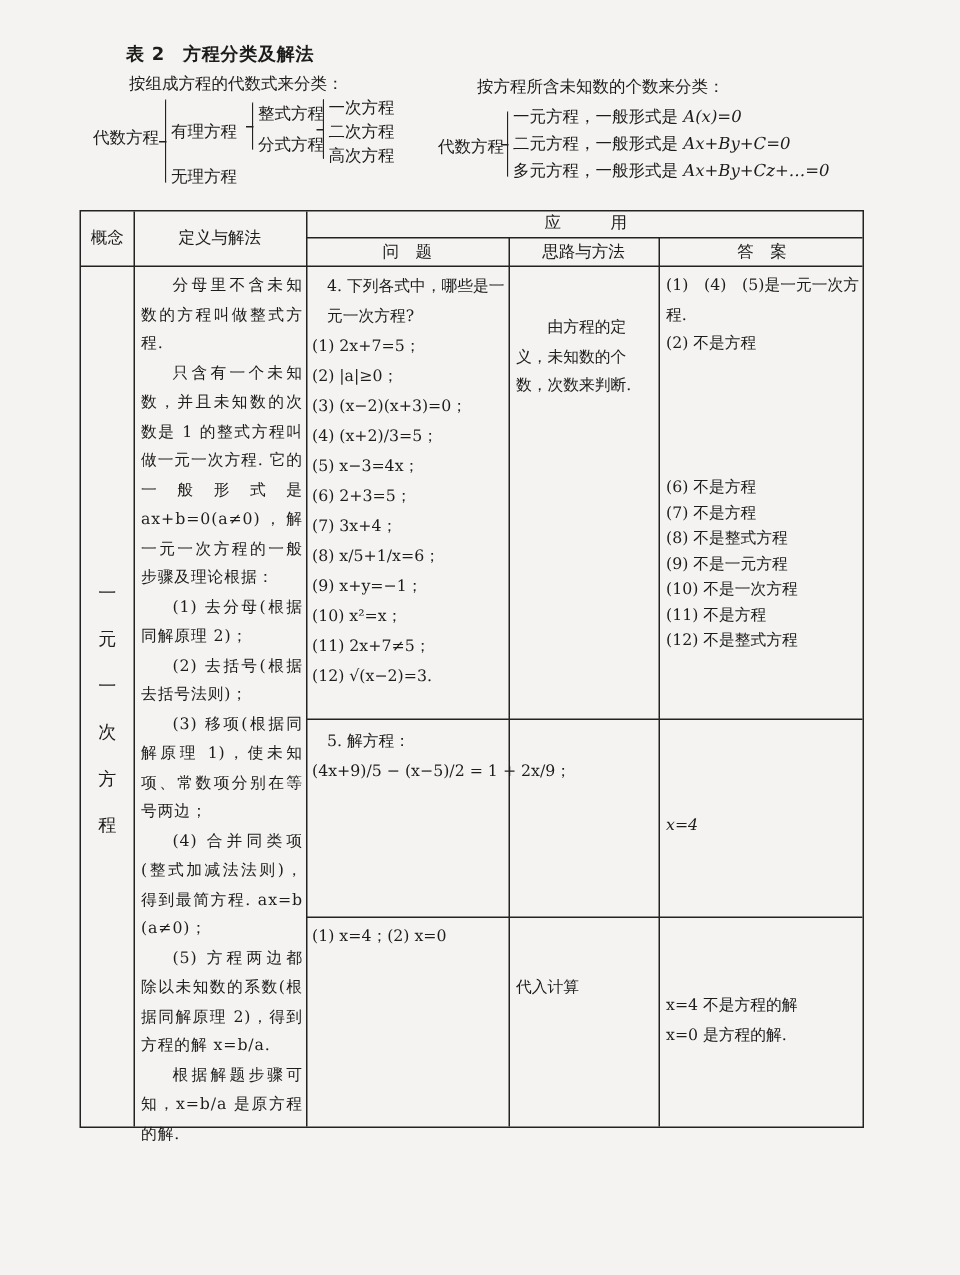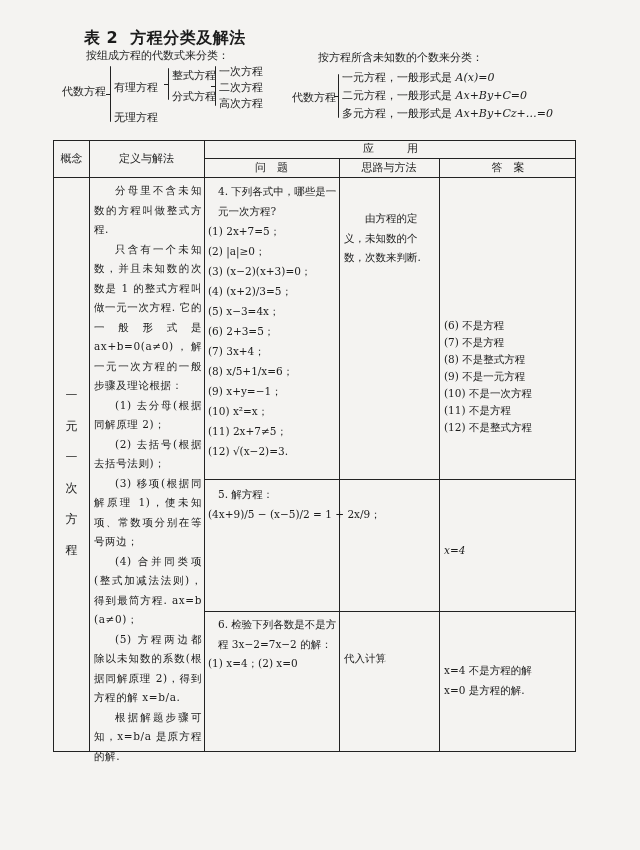--- a/index.html
+++ b/index.html
@@ -7,21 +7,21 @@
     width: 640px; height: 850px; overflow: hidden;
     background: #f4f3f1;
     font-family: "DejaVu Serif", "Liberation Serif", serif;
     color: #1c1c1c;
     position: relative;
   }
   .page { position: absolute; left: 0; top: 0; width: 640px; height: 850px; }
 
   .title {
     position: absolute; left: 84px; top: 28px;
-    font-family: "DejaVu Sans", sans-serif; font-weight: bold; font-size: 16px;
+    font-family: "DejaVu Sans", sans-serif; font-weight: bold; font-size: 12px;
     letter-spacing: 0.5px;
   }
   .title .num { margin-right: 12px; }
 
   .subhead { position: absolute; font-size: 11px; }
   .sub-left { left: 86px; top: 48px; }
   .sub-right { left: 318px; top: 50px; }
 
   
   .tree { position: absolute; font-size: 11px; }
@@ -133,39 +133,42 @@
       <div class="q-line">(5) x−3=4x；</div>
       <div class="q-line">(6) 2+3=5；</div>
       <div class="q-line">(7) 3x+4；</div>
       <div class="q-line">(8) x/5+1/x=6；</div>
       <div class="q-line">(9) x+y=−1；</div>
       <div class="q-line">(10) x²=x；</div>
       <div class="q-line">(11) 2x+7≠5；</div>
       <div class="q-line">(12) √(x−2)=3.</div>
     </div>
     <div class="cell" style="left:290px; width:92px; top:68px; text-indent:2em;">由方程的定义，未知数的个数，次数来判断.</div>
+    <div class="cell" style="left:390px; width:130px; top:40px;">
+      <div>(1)　(4)　(5)是一元一次方程.</div>
+      <div>(2) 不是方程</div>
+    </div>
     <div class="cell" style="left:390px; width:130px; top:176px; line-height:17px;">
       <div class="ans-line">(6) 不是方程</div>
       <div class="ans-line">(7) 不是方程</div>
       <div class="ans-line">(8) 不是整式方程</div>
       <div class="ans-line">(9) 不是一元方程</div>
       <div class="ans-line">(10) 不是一次方程</div>
       <div class="ans-line">(11) 不是方程</div>
       <div class="ans-line">(12) 不是整式方程</div>
     </div>
 
     <div class="cell" style="left:154px; width:130px; top:344px;">
       <div class="q-line ind">5. 解方程：</div>
       <div class="q-line">(4x+9)/5 − (x−5)/2 = 1 + 2x/9；</div>
     </div>
     <div class="cell" style="left:290px; width:92px; top:400px;"></div>
     <div class="cell" style="left:390px; width:130px; top:400px; font-style:italic;">x=4</div>
 
     <div class="cell" style="left:154px; width:130px; top:474px;">
-      <div class="ind" style="padding-left:10px;">6. 检验下列各数是不是方程 3x−2=7x−2 的解：</div>
       <div class="q-line">(1) x=4；(2) x=0</div>
     </div>
     <div class="cell" style="left:290px; width:92px; top:508px;">代入计算</div>
     <div class="cell" style="left:390px; width:130px; top:520px;">
       <div class="ans-line">x=4 不是方程的解</div>
       <div class="ans-line">x=0 是方程的解.</div>
     </div>
   </div>
 
 </div>

